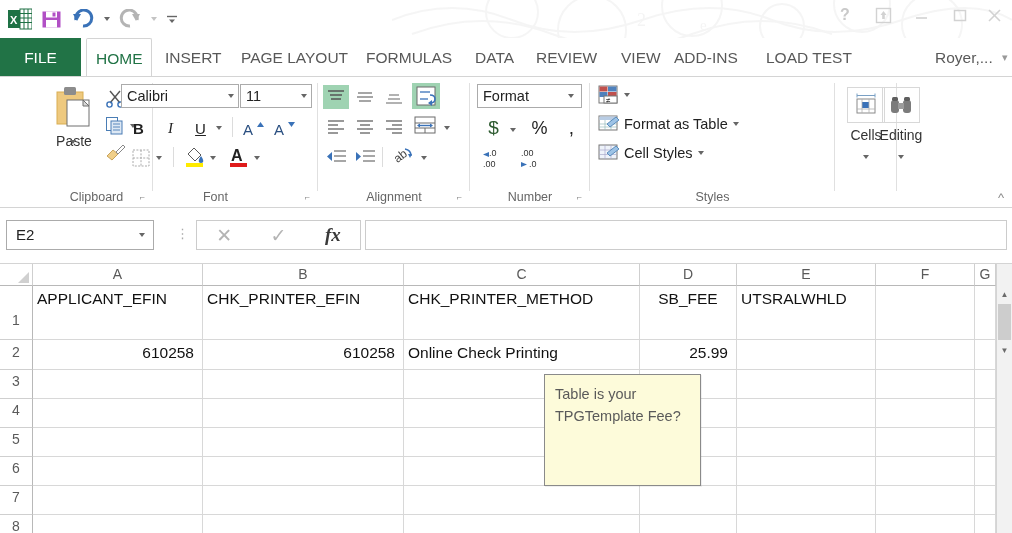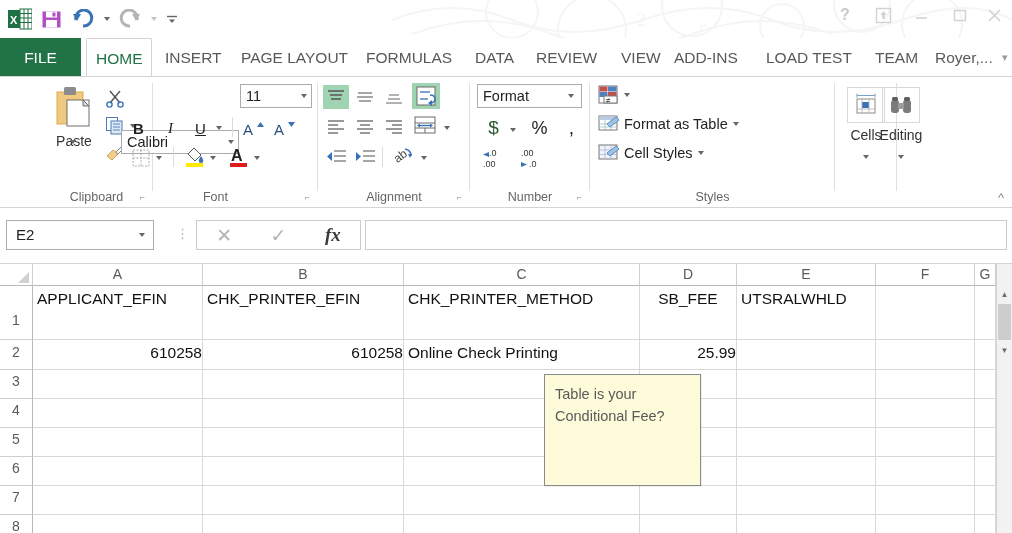--- a/index.html
+++ b/index.html
@@ -112,21 +112,21 @@
   .grid { position:absolute; left:0; top:264px; width:1012px; height:269px; background:#fff; overflow:hidden; }
   .colhdr { position:absolute; top:0; height:22px; border-right:1px solid #cfcfcf; border-bottom:1px solid #b8b8b8;
             background:#fff; font-size:14px; color:#5a5a5a; text-align:center; line-height:21px; }
   .corner { position:absolute; left:0; top:0; width:33px; height:22px; border-right:1px solid #cfcfcf; border-bottom:1px solid #b8b8b8; background:#fff; }
   .corner-tri { position:absolute; right:3px; bottom:2px; width:0;height:0;
                 border-left:11px solid transparent; border-bottom:11px solid #d0d0d0; }
   .rowhdr { position:absolute; left:0; width:33px; border-right:1px solid #b8b8b8; border-bottom:1px solid #cfcfcf;
             background:#fff; font-size:14px; color:#5a5a5a; text-align:center; }
   .cell { position:absolute; border-right:1px solid #d8d8d8; border-bottom:1px solid #d8d8d8; background:#fff;
           font-size:15.5px; color:#111; padding:3px 4px 0 4px; overflow:hidden; white-space:nowrap; }
-  .cell.num { text-align:right; padding-right:0; }
+  .cell.num { text-align:right; padding-right:8px; }
 
   .vscroll { position:absolute; right:0; top:0; width:16px; height:269px; background:#f2f2f2; border-left:1px solid #d4d4d4; }
   .vs-up, .vs-dn { position:absolute; left:0; width:15px; height:16px; display:flex; align-items:center; justify-content:center; color:#6b6b6b; font-size:8px; }
   .vs-up { top:22px; } .vs-dn { top:78px; }
   .vs-thumb { position:absolute; left:1px; top:40px; width:13px; height:36px; background:#cdcdcd; }
 
   
   .comment {
     position:absolute; background:#fdfbda; border:1px solid #8a8a8a;
     font-size:14.5px; color:#5a5a5a; line-height:22px; padding:8px 10px;
@@ -237,21 +237,20 @@
     <div class="tab file" style="left:0; width:81px; text-align:center;">FILE</div>
     <div class="tab active" style="left:86px; width:66px; text-align:center;">HOME</div>
     <div class="tab" style="left:156px;">INSERT</div>
     <div class="tab" style="left:232px;">PAGE LAYOUT</div>
     <div class="tab" style="left:357px;">FORMULAS</div>
     <div class="tab" style="left:466px;">DATA</div>
     <div class="tab" style="left:527px;">REVIEW</div>
     <div class="tab" style="left:612px;">VIEW</div>
     <div class="tab" style="left:665px;">ADD-INS</div>
     <div class="tab" style="left:757px;">LOAD TEST</div>
-    <div class="tab" style="left:866px;">TEAM</div>
     <div class="tab user" style="left:926px;">Royer,...</div>
     <div class="tab" style="left:1000px; padding:0 2px; color:#999; font-size:11px;">▾</div>
   </div>
   <div class="tabline"></div>
 
   <div class="ribbon">
 
     <div class="grp" style="left:0; width:113px;margin-left:40px;">
       <div class="paste-btn">
         <svg width="50" height="54" viewBox="0 0 50 54" style="margin-top:1px">
@@ -290,21 +289,21 @@
           <path d="M3 14 L9 8 L14 12 L8 18 Z" fill="#f0cf8a" stroke="#c9a35a"></path>
           <path d="M12 10 L19 3 L21 5 L14 12 Z" fill="#fff" stroke="#888"></path>
         </svg>
       </div>
       <div class="grp-label">Clipboard</div>
       <div class="dlg-launch" style="right:8px;">⌐</div>
       <div class="grp-sep" style="right:0;"></div>
     </div>
 
     <div class="grp" style="left:113px; width:205px;">
-      <div class="fontbox" style="left:8px; top:7px; width:118px;margin-top:46px;">
+      <div class="fontbox" style="left:8px; top:7px; width:118px;">
         <span>Calibri</span>
         <i class="cc caret-dn"></i>
       </div>
       <div class="fontbox" style="left:127px; top:7px; width:72px;">
         <span>11</span>
         <i class="cc caret-dn"></i>
       </div>
 
       <div class="fbtn" style="left:12px; top:38px; font-weight:bold;">B</div>
       <div class="fbtn" style="left:44px; top:38px; font-style:italic; font-family:'Liberation Serif',serif;">I</div>
@@ -705,21 +704,21 @@
         <div class="cell" style="left: 640px; top: 22px; width: 97px; height: 54px; background: rgb(255, 255, 255); padding-top: 4px; text-align: center;"><span>SB_FEE</span></div>
         <div class="cell" style="left: 737px; top: 22px; width: 139px; height: 54px; background: rgb(255, 255, 255); padding-top: 4px;"><span>UTSRALWHLD</span></div>
         <div class="cell num" style="left: 33px; top: 76px; width: 170px; height: 30px; background: rgb(255, 255, 255); padding-top: 4px;"><span>610258</span></div>
         <div class="cell num" style="left: 203px; top: 76px; width: 201px; height: 30px; background: rgb(255, 255, 255); padding-top: 4px;"><span>610258</span></div>
         <div class="cell" style="left: 404px; top: 76px; width: 236px; height: 30px; background: rgb(255, 255, 255); padding-top: 4px;"><span>Online Check Printing</span></div>
         <div class="cell num" style="left: 640px; top: 76px; width: 97px; height: 30px; background: rgb(255, 255, 255); padding-top: 4px;"><span>25.99</span></div>
       </div>
 
     <div class="comment" style="left:544px; top:110px; width:157px; height:112px;">
       <div>Table is your</div>
-      <div>Conditional Fee?</div>
+      <div>TPGTemplate Fee?</div>
     </div>
 
     <div class="vscroll">
       <div class="vs-up">▲</div>
       <div class="vs-thumb"></div>
       <div class="vs-dn">▼</div>
     </div>
   </div>
 
 </div>

